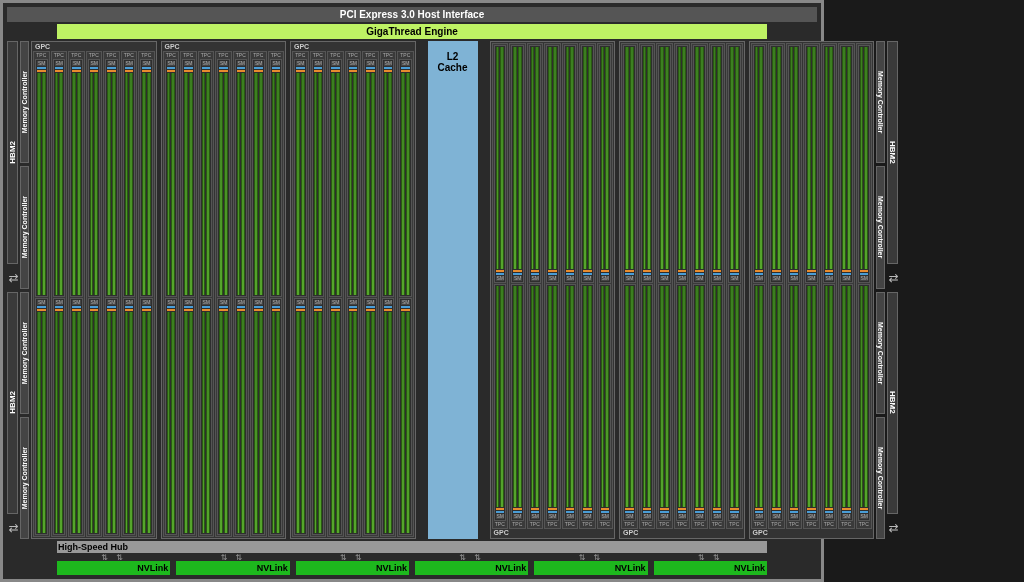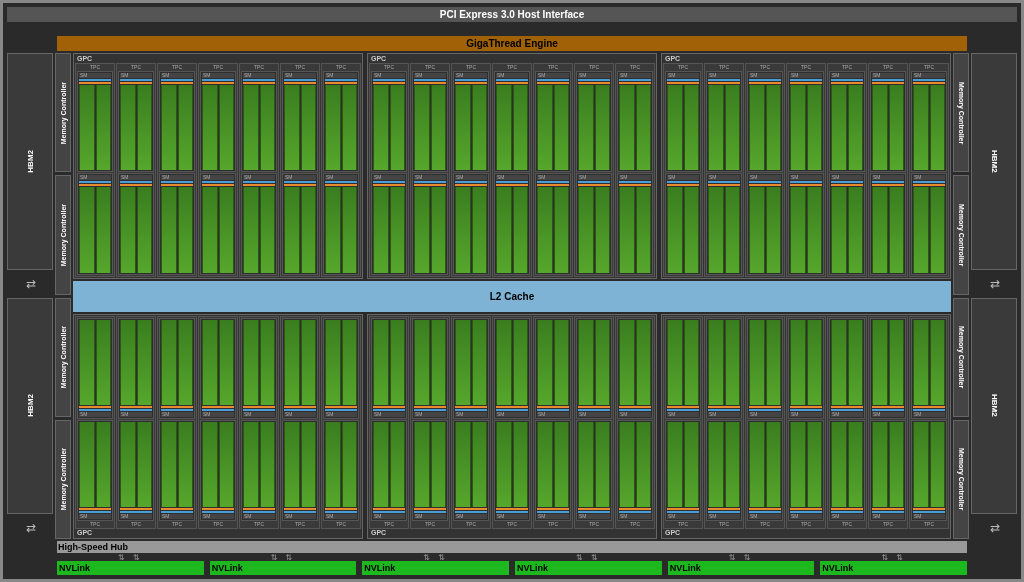--- a/index.html
+++ b/index.html
@@ -6,45 +6,45 @@
   body {
     background: #1a1a1a;
     width: 1024px;
     height: 582px;
     overflow: hidden;
     font-family: Arial, sans-serif;
     font-size: 7px;
     color: #fff;
   }
   .chip {
-    width: 1024px;
+    width: 824px;
     height: 582px;
     border: 3px solid #888;
     background: #2a2a2a;
     display: flex;
     flex-direction: column;
     padding: 4px;
   }
   .pcie {
     background: #555;
     color: #fff;
     font-weight: bold;
     font-size: 10px;
     text-align: center;
     padding: 2px;
     margin-bottom: 2px;
   }
   .gigathread {
-    background: #a16207;
+    background: #bef264;
     color: #000;
     font-weight: bold;
     font-size: 10px;
     text-align: center;
     padding: 2px;
-    margin: 12px 50px 2px 50px;
+    margin: 0 50px 2px 50px;
   }
   .mid {
     flex: 1;
     display: flex;
     gap: 2px;
   }
   .side-col {
     width: 46px;
     display: flex;
     flex-direction: column;
@@ -85,22 +85,22 @@
     border: 1px solid #666;
     display: flex;
     align-items: center;
     justify-content: center;
   }
   .mc .vtext { font-size: 7px; }
   .mc-l .vtext { transform: rotate(180deg); }
   .core {
     flex: 1;
     display: flex;
-    flex-direction: column;
-    gap: 2px;
+    flex-direction: row;
+    gap: 12px;
   }
   .gpc-row {
     flex: 1;
     display: flex;
     gap: 4px;
   }
   .l2 {
     background: #7fb3d5;
     color: #000;
     font-weight: bold;
@@ -201,21 +201,21 @@
     color: #999;
     font-size: 8px;
     line-height: 6px;
     letter-spacing: 3px;
   }
   .nv-box {
     background: #1db81d;
     color: #000;
     font-weight: bold;
     font-size: 9px;
-    text-align: left;
+    text-align: right;
     padding: 2px;
   }
 </style>
 </head>
 <body>
 
 <div class="chip">
 
   <div class="pcie">PCI Express 3.0 Host Interface</div>
   <div class="gigathread">GigaThread Engine</div>

